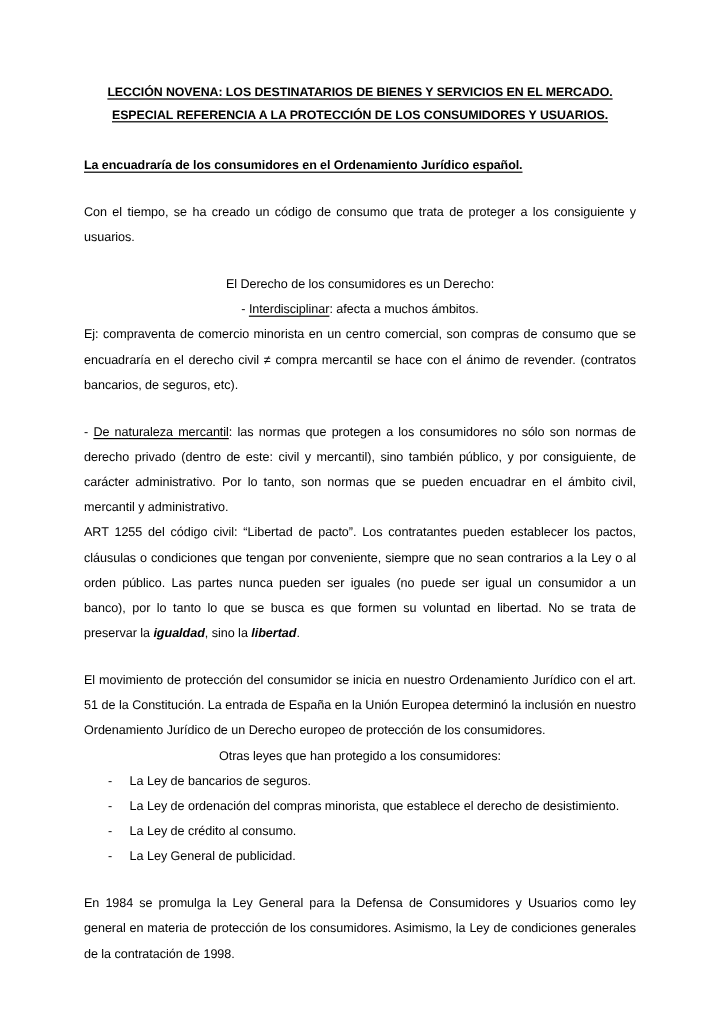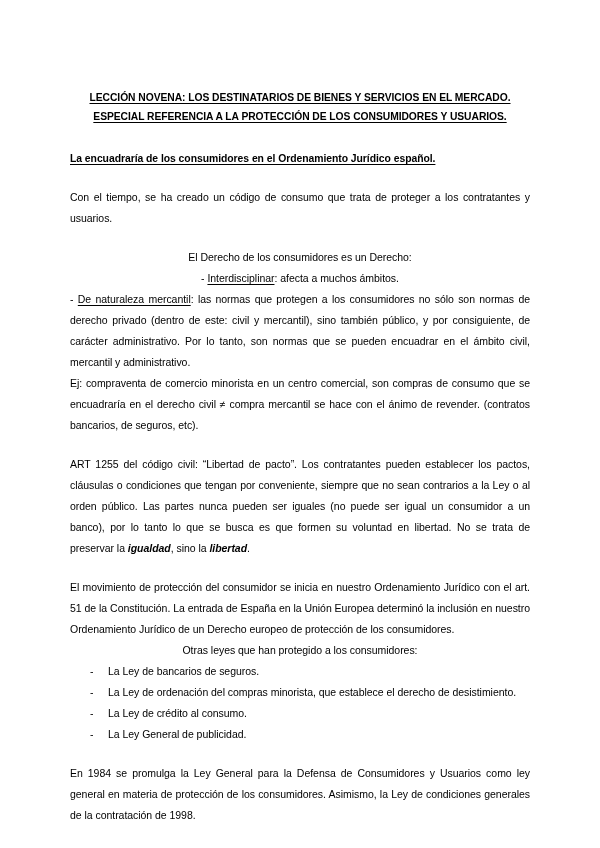--- a/index.html
+++ b/index.html
@@ -14,21 +14,20 @@
     color: #000000;
     overflow: hidden;
   }
   .page {
     width: 600px;
     height: 800px;
     position: relative;
     background: #ffffff;
     box-sizing: border-box;
     padding: 68px 70px 0 70px;
-    margin-top: 20px;
   }
   .doc-title {
     font-size: 10.3px;
     font-weight: bold;
     line-height: 19px;
     text-align: center;
     text-decoration: underline;
     text-underline-offset: 2px;
     margin: 0 0 22px 0;
     letter-spacing: -0.05px;
@@ -81,30 +80,30 @@
 
 <div class="page">
 
   <h1 class="doc-title">
     <span class="tline">LECCIÓN NOVENA: LOS DESTINATARIOS DE BIENES Y SERVICIOS EN EL MERCADO.</span>
     <span class="tline">ESPECIAL REFERENCIA A LA PROTECCIÓN DE LOS CONSUMIDORES Y USUARIOS.</span>
   </h1>
 
   <h2 class="section-heading">La encuadraría de los consumidores en el Ordenamiento Jurídico español.</h2>
 
-  <p class="para">Con el tiempo, se ha creado un código de consumo que trata de proteger a los contratantes y usuarios.</p>
+  <p class="para">Con el tiempo, se ha creado un código de consumo que trata de proteger a los consiguiente y usuarios.</p>
 
   <p class="para left tight">El Derecho de los consumidores es un Derecho:</p>
 
 
   <p class="para left tight"><span>-</span> <span class="u">Interdisciplinar</span><span>: afecta a muchos ámbitos.</span></p>
 
+  <p class="para">Ej: compraventa de comercio minorista en un centro comercial, son compras de consumo que se encuadraría en el derecho civil ≠ compra mercantil se hace con el ánimo de revender. (contratos bancarios, de seguros, etc).</p>
+
   <p class="para tight"><span>-</span> <span class="u">De naturaleza mercantil</span><span>: las normas que protegen a los consumidores no sólo son normas de derecho privado (dentro de este: civil y mercantil), sino también público, y por consiguiente, de carácter administrativo. Por lo tanto, son normas que se pueden encuadrar en el ámbito civil, mercantil y administrativo.</span></p>
-
-  <p class="para">Ej: compraventa de comercio minorista en un centro comercial, son compras de consumo que se encuadraría en el derecho civil ≠ compra mercantil se hace con el ánimo de revender. (contratos bancarios, de seguros, etc).</p>
 
   <p class="para"><span>ART 1255 del código civil: “Libertad de pacto”. Los contratantes pueden establecer los pactos, cláusulas o condiciones que tengan por conveniente, siempre que no sean contrarios a la Ley o al orden público. Las partes nunca pueden ser iguales (no puede ser igual un consumidor a un banco), por lo tanto lo que se busca es que formen su voluntad en libertad. No se trata de preservar la </span><span class="bi">igualdad</span><span>, sino la </span><span class="bi">libertad</span><span>.</span></p>
 
   <p class="para tight">El movimiento de protección del consumidor se inicia en nuestro Ordenamiento Jurídico con el art. 51 de la Constitución. La entrada de España en la Unión Europea determinó la inclusión en nuestro Ordenamiento Jurídico de un Derecho europeo de protección de los consumidores.</p>
 
 
   <p class="para left tight">Otras leyes que han protegido a los consumidores:</p>
 
   <ul class="law-list">
     <li><span class="dash">-</span><span>La Ley de bancarios de seguros.</span></li>

